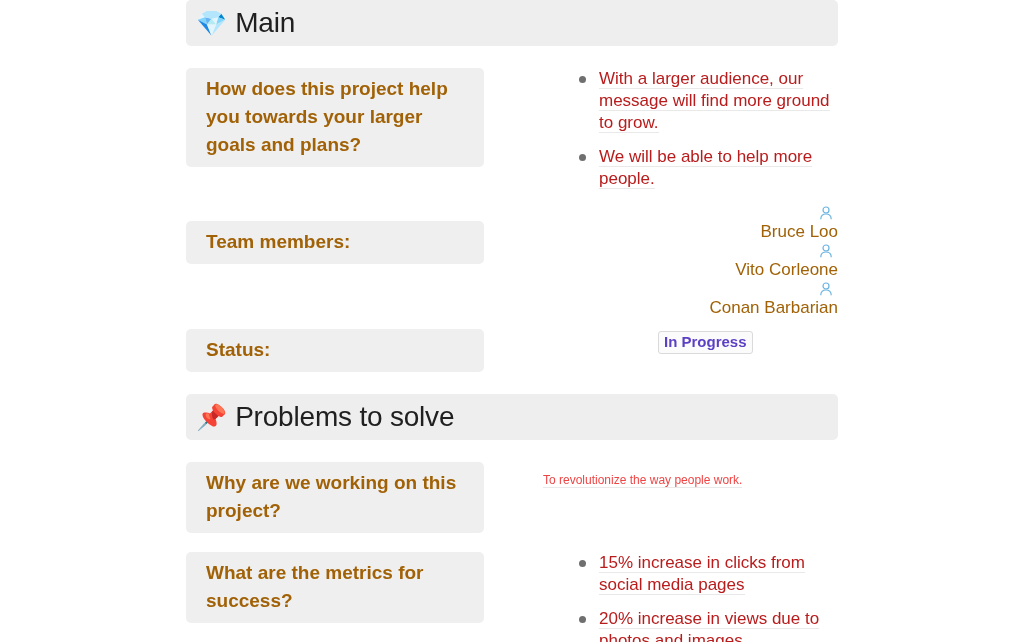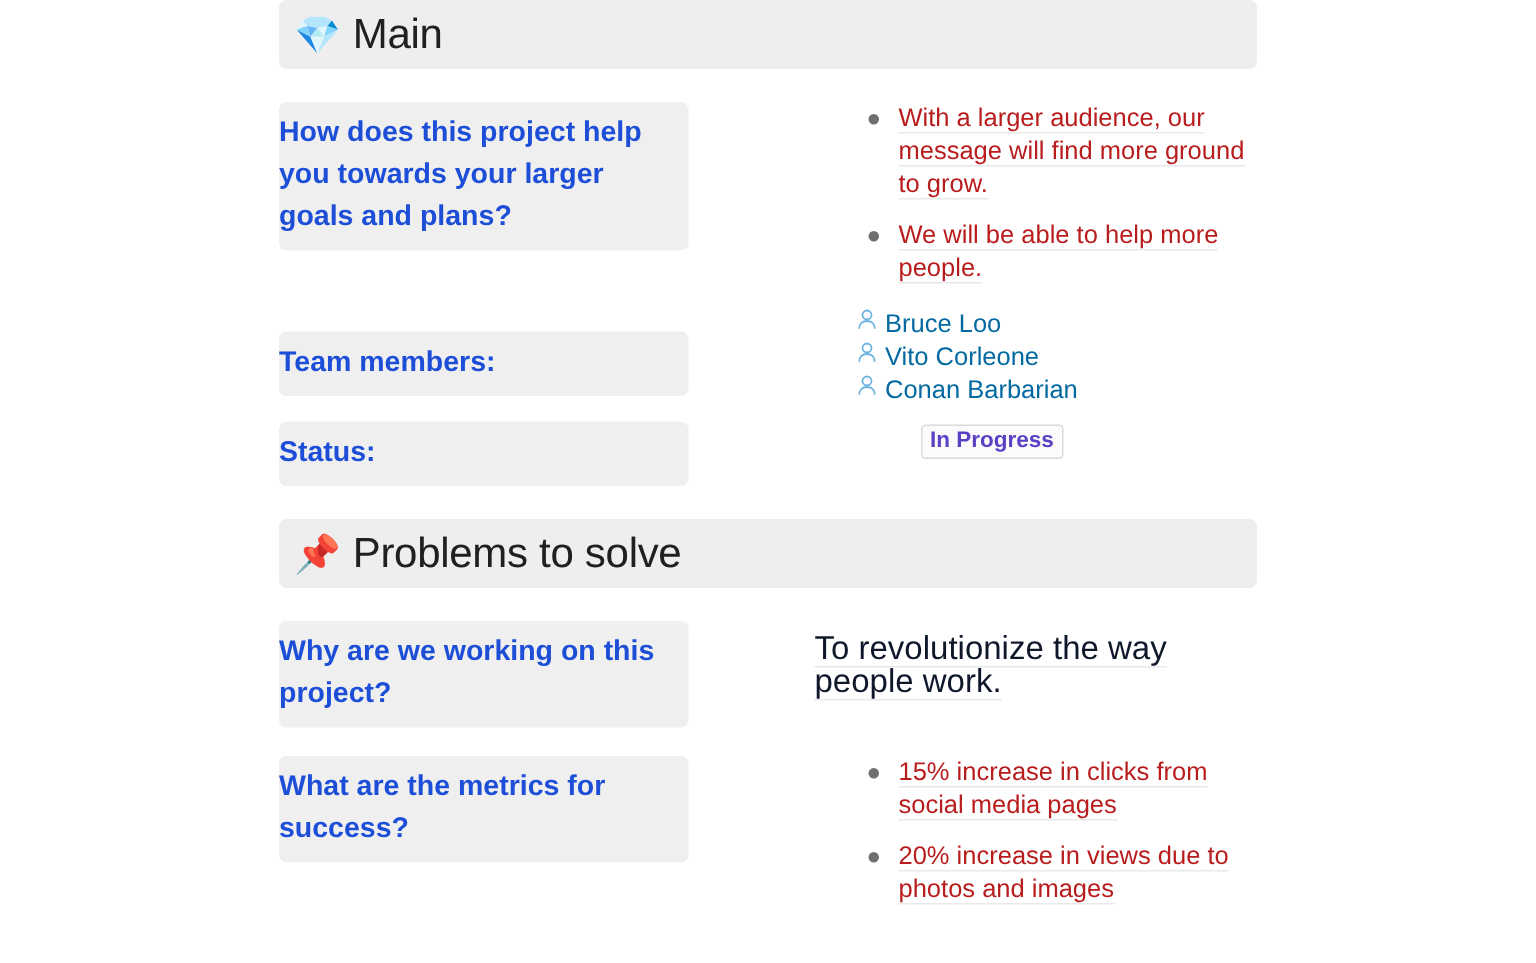--- a/index.html
+++ b/index.html
@@ -56,28 +56,28 @@
   }
   .col-right {
     flex: 1 1 auto;
     padding-left: 92px;
     box-sizing: border-box;
   }
 
   .qblock {
     background: #efefef;
     border-radius: 5px;
-    padding: 7px 8px 8px 0;
+    padding: 7px 8px 8px 20px;
     box-sizing: border-box;
     font-size: 19px;
     font-weight: bold;
-    color: #1d4ed8;
+    color: #a16207;
     line-height: 28px;
     display: inline-block;
-    width: 273px;
+    width: 298px;
   }
 
   
   ul.answers {
     list-style: none;
     margin: 0;
     padding: 0;
   }
   ul.answers li {
     position: relative;
@@ -105,24 +105,25 @@
 
   
   .members {
     margin: 0;
     padding: 0;
     list-style: none;
   }
   .members li {
     font-size: 17px;
     line-height: 22px;
-    color: #0369a1;
+    color: #a16207;
     display: flex;
-    align-items: flex-start;
+    align-items: flex-end;
     margin-bottom: 0;
+    flex-direction: column;
   }
   .member-icon {
     width: 14px;
     height: 16px;
     margin-right: 5px;
     flex: 0 0 14px;
     display: inline-block;
   }
 
   
@@ -133,23 +134,23 @@
     border-radius: 3px;
     padding: 1px 5px 2px 5px;
     color: #5b3fc4;
     font-weight: bold;
     font-size: 15px;
     line-height: 18px;
   }
 
   
   .plain-answer {
-    font-size: 22px;
+    font-size: 12px;
     line-height: 22px;
-    color: #0f172a;
+    color: #ef4444;
   }
   .plain-answer .txt {
     border-bottom: 1px solid #e9e9e9;
   }
 </style>
 </head>
 <body>
 
 <div class="page">
 
@@ -210,21 +211,21 @@
             <span>Conan Barbarian</span>
           </li>
         </ul>
       </div>
     </div>
 
     <div class="row" style="margin-top:10px;gap:43px;">
       <div class="col-left">
         <div class="qblock">Status:</div>
       </div>
-      <div class="col-right" style="padding-top:2px;">
+      <div class="col-right" style="padding-top:2px;margin-left:44px;">
         <span class="badge">In Progress</span>
       </div>
     </div>
   </div>
 
   <div style="margin-top:22px;">
 
     <div class="section-header">
       <span class="section-emoji">📌</span>
       <span class="section-title">Problems to solve</span>

